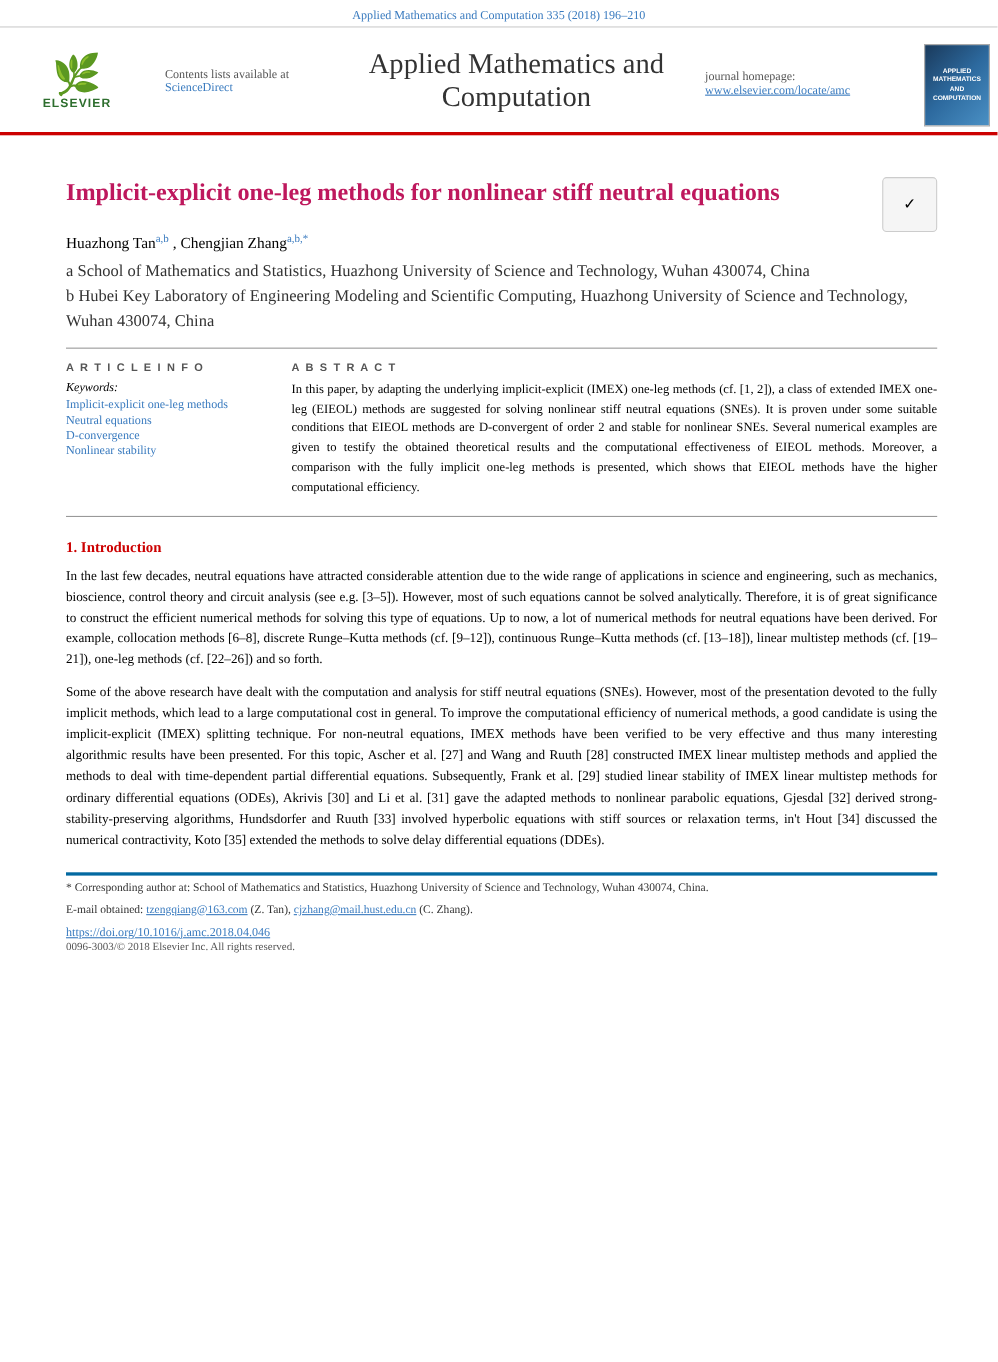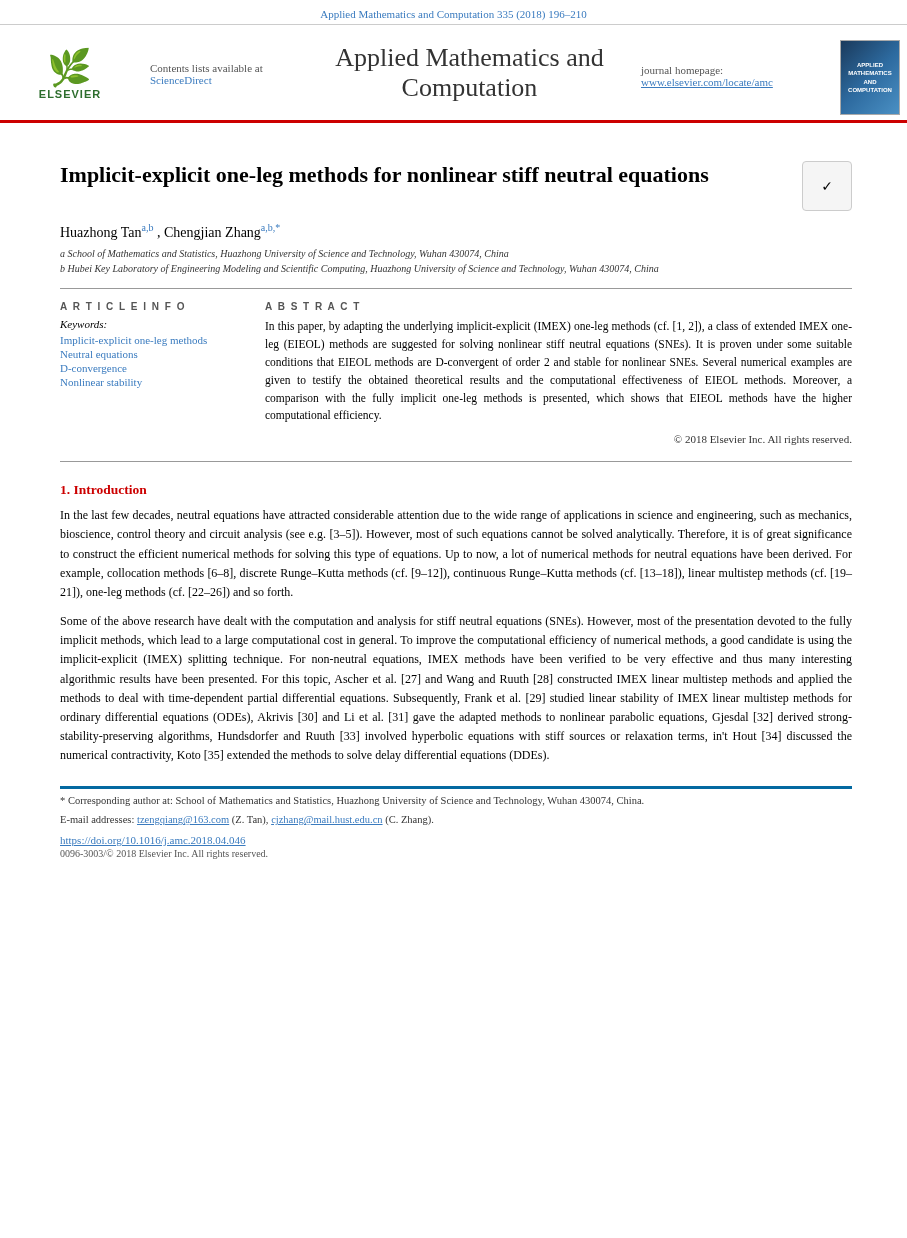--- a/index.html
+++ b/index.html
@@ -114,22 +114,22 @@
 
     
     .article-body {
       padding: 20px 55px 20px 60px;
     }
 
     
     .article-title {
       font-size: 22px;
       font-weight: bold;
-      color: #000000;
-      margin-bottom: 32px;
+      color: #be185d;
+      margin-bottom: 22px;
       line-height: 1.3;
     }
 
     .check-update-badge {
       float: right;
       margin-left: 10px;
       width: 50px;
       height: 50px;
       background: #f5f5f5;
       border: 1px solid #ccc;
@@ -149,22 +149,21 @@
     .authors sup {
       font-size: 10px;
       color: #3a7bbf;
     }
     .author-star {
       color: #3a7bbf;
     }
 
     
     .affiliations {
-      font-size: 10px;
-      font-style: italic;
+      font-size: 15px;
       color: #333;
       margin-bottom: 4px;
       line-height: 1.5;
     }
 
     
     .section-divider {
       border: none;
       border-top: 1px solid #999;
       margin: 12px 0;
@@ -322,36 +321,35 @@
       <div class="keywords-label">Keywords:</div>
       <span class="keyword-item">Implicit-explicit one-leg methods</span>
       <span class="keyword-item">Neutral equations</span>
       <span class="keyword-item">D-convergence</span>
       <span class="keyword-item">Nonlinear stability</span>
     </div>
 
     <div class="abstract-col">
       <div class="info-heading">A B S T R A C T</div>
       <p class="abstract-text">In this paper, by adapting the underlying implicit-explicit (IMEX) one-leg methods (cf. [1, 2]), a class of extended IMEX one-leg (EIEOL) methods are suggested for solving nonlinear stiff neutral equations (SNEs). It is proven under some suitable conditions that EIEOL methods are D-convergent of order 2 and stable for nonlinear SNEs. Several numerical examples are given to testify the obtained theoretical results and the computational effectiveness of EIEOL methods. Moreover, a comparison with the fully implicit one-leg methods is presented, which shows that EIEOL methods have the higher computational efficiency.</p>
-      <div class="abstract-copyright">© 2018 Elsevier Inc. All rights reserved.</div>
     </div>
   </div>
 
   <hr class="section-divider">
 
   <div style="margin-top: 14px;">
     <div class="section-heading">1. Introduction</div>
     <p class="body-text">In the last few decades, neutral equations have attracted considerable attention due to the wide range of applications in science and engineering, such as mechanics, bioscience, control theory and circuit analysis (see e.g. [3–5]). However, most of such equations cannot be solved analytically. Therefore, it is of great significance to construct the efficient numerical methods for solving this type of equations. Up to now, a lot of numerical methods for neutral equations have been derived. For example, collocation methods [6–8], discrete Runge–Kutta methods (cf. [9–12]), continuous Runge–Kutta methods (cf. [13–18]), linear multistep methods (cf. [19–21]), one-leg methods (cf. [22–26]) and so forth.</p>
     <p class="body-text">Some of the above research have dealt with the computation and analysis for stiff neutral equations (SNEs). However, most of the presentation devoted to the fully implicit methods, which lead to a large computational cost in general. To improve the computational efficiency of numerical methods, a good candidate is using the implicit-explicit (IMEX) splitting technique. For non-neutral equations, IMEX methods have been verified to be very effective and thus many interesting algorithmic results have been presented. For this topic, Ascher et al. [27] and Wang and Ruuth [28] constructed IMEX linear multistep methods and applied the methods to deal with time-dependent partial differential equations. Subsequently, Frank et al. [29] studied linear stability of IMEX linear multistep methods for ordinary differential equations (ODEs), Akrivis [30] and Li et al. [31] gave the adapted methods to nonlinear parabolic equations, Gjesdal [32] derived strong-stability-preserving algorithms, Hundsdorfer and Ruuth [33] involved hyperbolic equations with stiff sources or relaxation terms, in't Hout [34] discussed the numerical contractivity, Koto [35] extended the methods to solve delay differential equations (DDEs).</p>
   </div>
 
   <div class="footnote-section">
     <p class="footnote-text">* Corresponding author at: School of Mathematics and Statistics, Huazhong University of Science and Technology, Wuhan 430074, China.</p>
     <p class="footnote-text">
-      <span>E-mail addresses:</span>
+      <span>E-mail obtained:</span>
       <span>
         <a href="#" style="color:#3a7bbf;">tzengqiang@163.com</a> (Z. Tan),
         <a href="#" style="color:#3a7bbf;">cjzhang@mail.hust.edu.cn</a> (C. Zhang).
       </span>
     </p>
     <a href="#" class="doi-link">https://doi.org/10.1016/j.amc.2018.04.046</a>
     <div class="issn-text">0096-3003/© 2018 Elsevier Inc. All rights reserved.</div>
   </div>
 
 </div>

